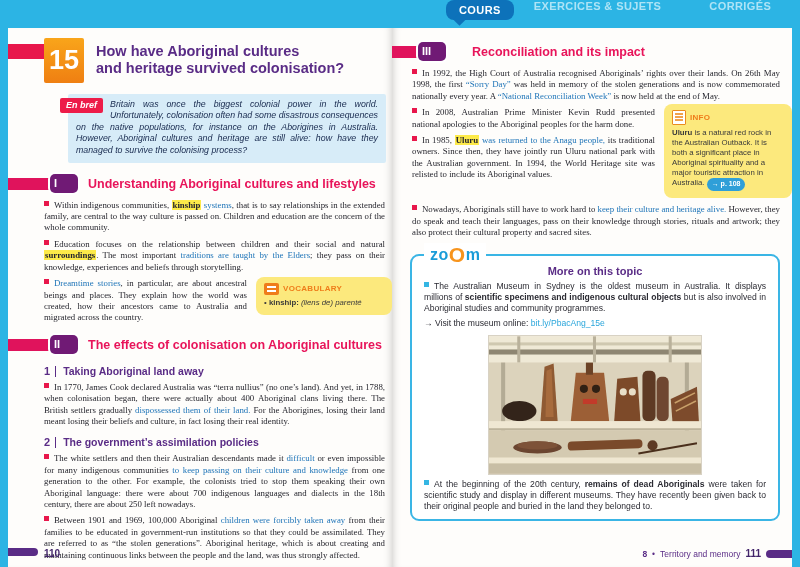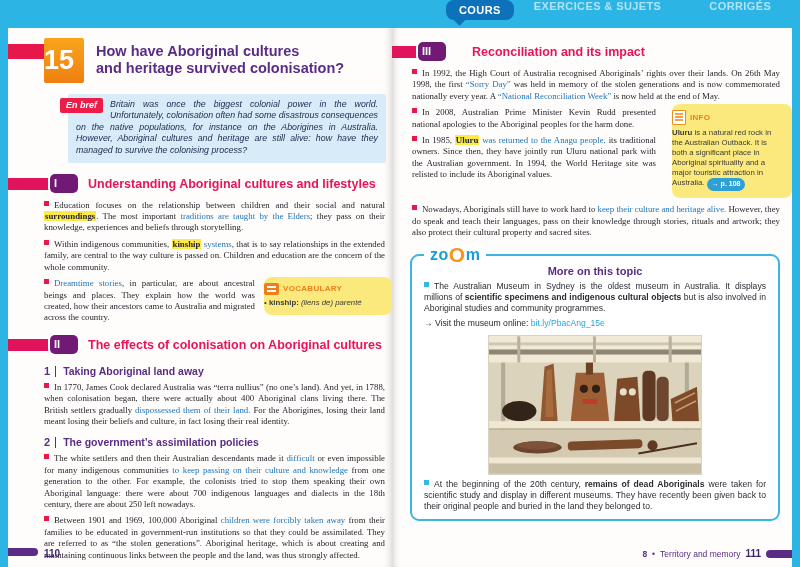--- a/index.html
+++ b/index.html
@@ -16,21 +16,21 @@
   .tabs{position:absolute;left:400px;top:0;height:28px;display:flex;align-items:flex-start;z-index:5}
   .tab{font-weight:bold;font-size:11px;letter-spacing:.4px;color:#aee4f6;cursor:pointer;white-space:nowrap}
   .tab.active{position:relative;background:#0d72ba;color:#fff;border-radius:8px;padding:4px 13px;margin-left:46px}
   .tab.active::after{content:"";position:absolute;left:9px;bottom:-4px;width:9px;height:9px;background:#0d72ba;transform:rotate(45deg)}
   .tab.t2{margin-left:20px}
   .tab.t3{margin-left:48px}
   
   .chap{position:relative;height:50px;margin-top:4px}
   .chap-ribbon{position:absolute;left:0;top:6px;width:58px;height:15px;background:#e8174b;border-radius:0 4px 4px 0}
   .chap-num{position:absolute;left:36px;top:0;width:40px;height:45px;background:linear-gradient(#f9a51a,#ef7f12);
-    color:#fff;font-size:27px;font-weight:bold;line-height:45px;border-radius:2px}
+    color:#fff;font-size:27px;font-weight:bold;text-align:center;line-height:45px;border-radius:2px}
   .chap-title{margin-left:88px;padding-top:5px;color:#5a2c86;font-weight:bold;font-size:14.5px;line-height:17.5px}
   
   .enbref{margin:6px 6px 0 60px;background:#d7ecf8;border-radius:2px;padding:5px 8px 6px 8px;
     font-style:italic;font-size:8.8px;line-height:11.6px;color:#17294e;text-align:justify}
   .enbref-label{float:left;margin:-1px 7px 0 -16px;background:#ed1c49;color:#fff;font-weight:bold;
     font-size:9px;padding:2px 6px;border-radius:2px;font-style:italic}
   
   .sec{position:relative;clear:both;margin:11px 6px 3px 0;padding-left:80px;min-height:21px}
   .sec-bar{position:absolute;left:0;top:4px;width:68px;height:12px;background:#e0135c;border-radius:0 7px 7px 0}
   .sec-num{position:absolute;left:42px;top:0;min-width:20px;height:19px;padding:0 4px;background:#701a75;
@@ -45,21 +45,21 @@
     color:#26262e;text-align:justify}
   .page.right .bp{margin-left:20px;margin-right:12px}
   .bullet{display:inline-block;width:5px;height:5px;margin-right:5px;vertical-align:2px}
   .sq-red{background:#e8174b}
   .sq-cyan{background:#35b6e3}
   .sg-blue{color:#1e74b8}
   .sg-hlb{background:#fdea49;font-weight:bold;padding:0 1px}
   .sg-b{font-weight:bold}
   .sg-i{font-style:italic}
   
-  .ybox{background:#fce97d;border-radius:8px;padding:6px 8px 7px 0;font-size:7.8px;line-height:10px;color:#3a3a3a}
+  .ybox{background:#fce97d;border-radius:8px;padding:6px 8px 7px 8px;font-size:7.8px;line-height:10px;color:#3a3a3a}
   .ybox-head{display:flex;align-items:center;gap:4px;margin-bottom:3px;color:#ef7d1a;font-weight:bold;font-size:8px;letter-spacing:.3px}
   .vocab{float:right;width:120px;margin:4px 0 4px 9px}
   .vocab-item{margin-top:2px;font-family:"Liberation Sans",sans-serif}
   .infobox{float:right;width:112px;margin:2px 0 6px 9px}
   .pref{display:inline-block;background:#2f9fd8;color:#fff;font-weight:bold;font-size:7px;
     padding:1px 5px 2px 5px;border-radius:7px;vertical-align:-1px}
   .bookicon{width:15px;height:12px;background:#ef7d1a;border-radius:2px;position:relative;flex:0 0 auto}
   .bookicon::after{content:"";position:absolute;left:3px;top:3px;right:3px;height:2px;background:#fff;box-shadow:0 4px 0 #fff}
   .noteicon{width:12px;height:13px;background:#fff;border:1px solid #e98c1e;border-radius:1px;position:relative;flex:0 0 auto}
   .noteicon::after{content:"";position:absolute;left:2px;top:2px;right:2px;height:1.6px;background:#f0a24c;
@@ -107,22 +107,22 @@
     <span class="enbref-label">En bref</span>
     <span>Britain was once the biggest colonial power in the world. Unfortunately, colonisation often had some disastrous consequences on the native populations, for instance on the Aborigines in Australia. However, Aboriginal cultures and heritage are still alive: how have they managed to survive the colonising process?</span>
   </div>
 
   <div class="sec">
     <span class="sec-bar"></span>
     <span class="sec-num">I</span>
     <span class="sec-title">Understanding Aboriginal cultures and lifestyles</span>
   </div>
 
+  <p class="bp"><span class="bullet sq-red"></span><span><span>Within indigenous communities, </span><span class="sg-hlb">kinship</span><span> </span><span class="sg-blue">systems</span><span>, that is to say relationships in the extended family, are central to the way culture is passed on. Children and education are the concern of the whole community.</span></span></p>
   <p class="bp"><span class="bullet sq-red"></span><span><span>Education focuses on the relationship between children and their social and natural </span><span class="sg-hlb">surroundings</span><span>. The most important </span><span class="sg-blue">traditions are taught by the Elders</span><span>; they pass on their knowledge, experiences and beliefs through storytelling.</span></span></p>
-  <p class="bp"><span class="bullet sq-red"></span><span><span>Within indigenous communities, </span><span class="sg-hlb">kinship</span><span> </span><span class="sg-blue">systems</span><span>, that is to say relationships in the extended family, are central to the way culture is passed on. Children and education are the concern of the whole community.</span></span></p>
 
   <aside class="ybox vocab">
     <div class="ybox-head">
       <span class="bookicon"></span>
       <span>VOCABULARY</span>
     </div>
     <div class="vocab-item"><span>• </span><span class="sg-b">kinship:</span><span class="sg-i"> (liens de) parenté</span></div>
   </aside>
   <p class="bp"><span class="bullet sq-red"></span><span><span class="sg-blue">Dreamtime stories</span><span>, in particular, are about ancestral beings and places. They explain how the world was created, how their ancestors came to Australia and migrated across the country.</span></span></p>
 

